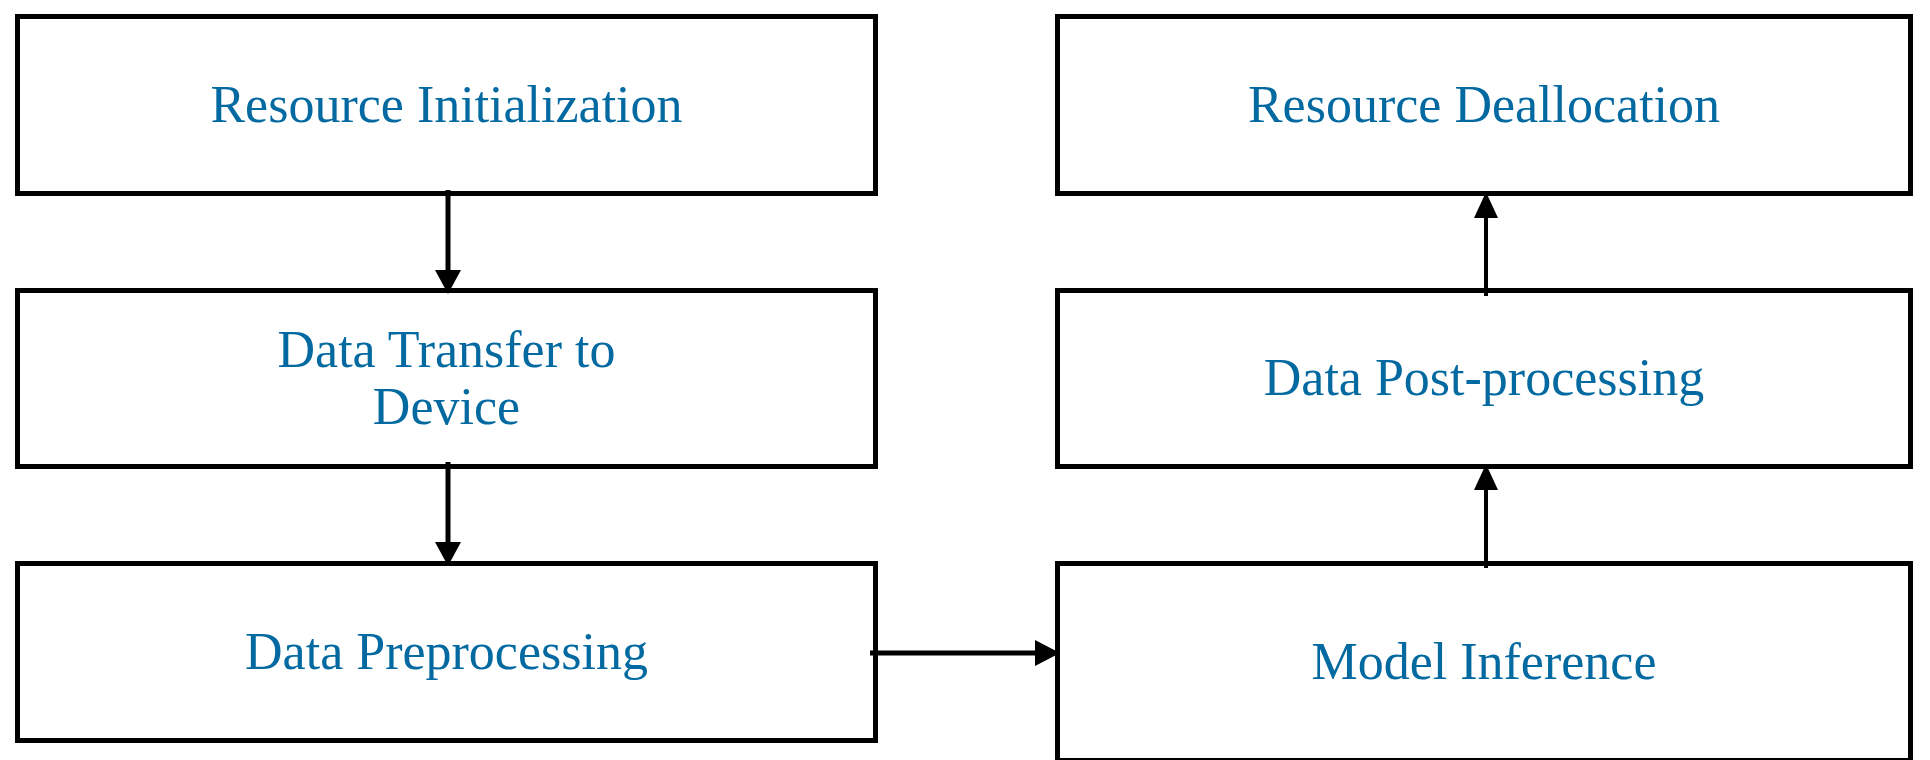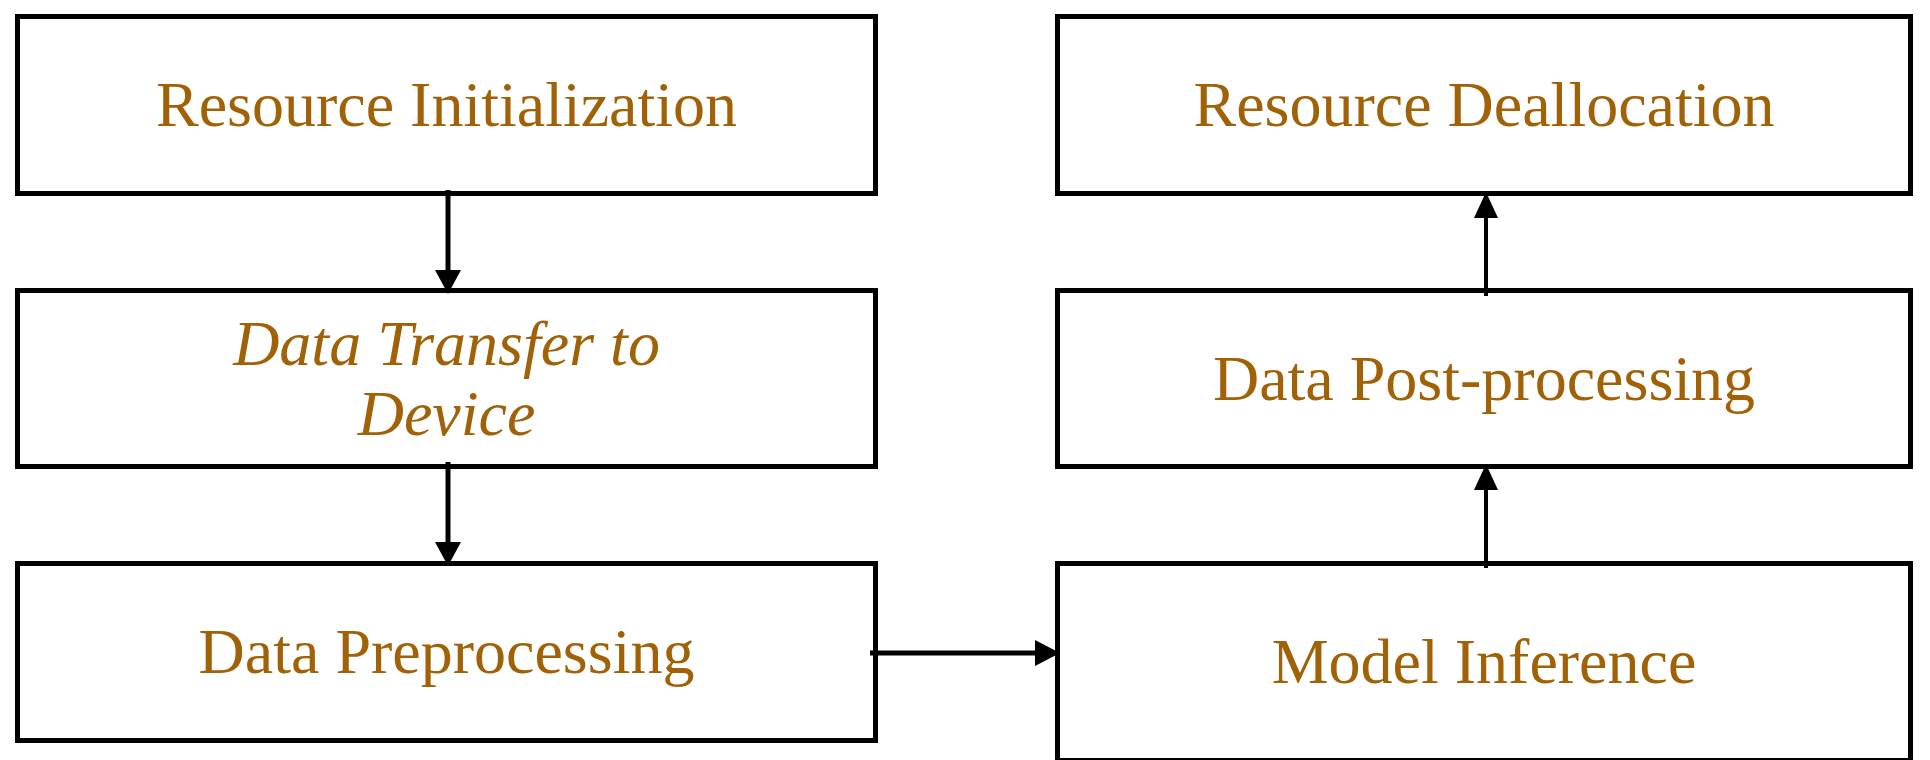--- a/index.html
+++ b/index.html
@@ -17,31 +17,31 @@
   }
   .node {
     position: absolute;
     box-sizing: border-box;
     border: 5px solid #000000;
     background: #ffffff;
     display: flex;
     align-items: center;
     justify-content: center;
     text-align: center;
-    color: #a16207;
+    color: #0369a1;
     font-family: "Liberation Serif", "DejaVu Serif", serif;
-    font-size: 64px;
+    font-size: 52px;
     line-height: 1.08;
     font-weight: 400;
     padding: 0 14px;
     white-space: pre-line;
   }
   
   #node-resource-initialization { left: 15px;  top: 14px;  width: 863px; height: 182px; }
-  #node-data-transfer-to-device { left: 15px;  top: 288px; width: 863px; height: 181px; font-style: italic; }
+  #node-data-transfer-to-device { left: 15px;  top: 288px; width: 863px; height: 181px; }
   #node-data-preprocessing      { left: 15px;  top: 561px; width: 863px; height: 182px; justify-content: center; }
   
   #node-resource-deallocation   { left: 1055px; top: 14px;  width: 858px; height: 182px; }
   #node-data-post-processing    { left: 1055px; top: 288px; width: 858px; height: 181px; }
   #node-model-inference         { left: 1055px; top: 561px; width: 858px; height: 202px; }
 
   .edge {
     position: absolute;
     overflow: visible;
   }

